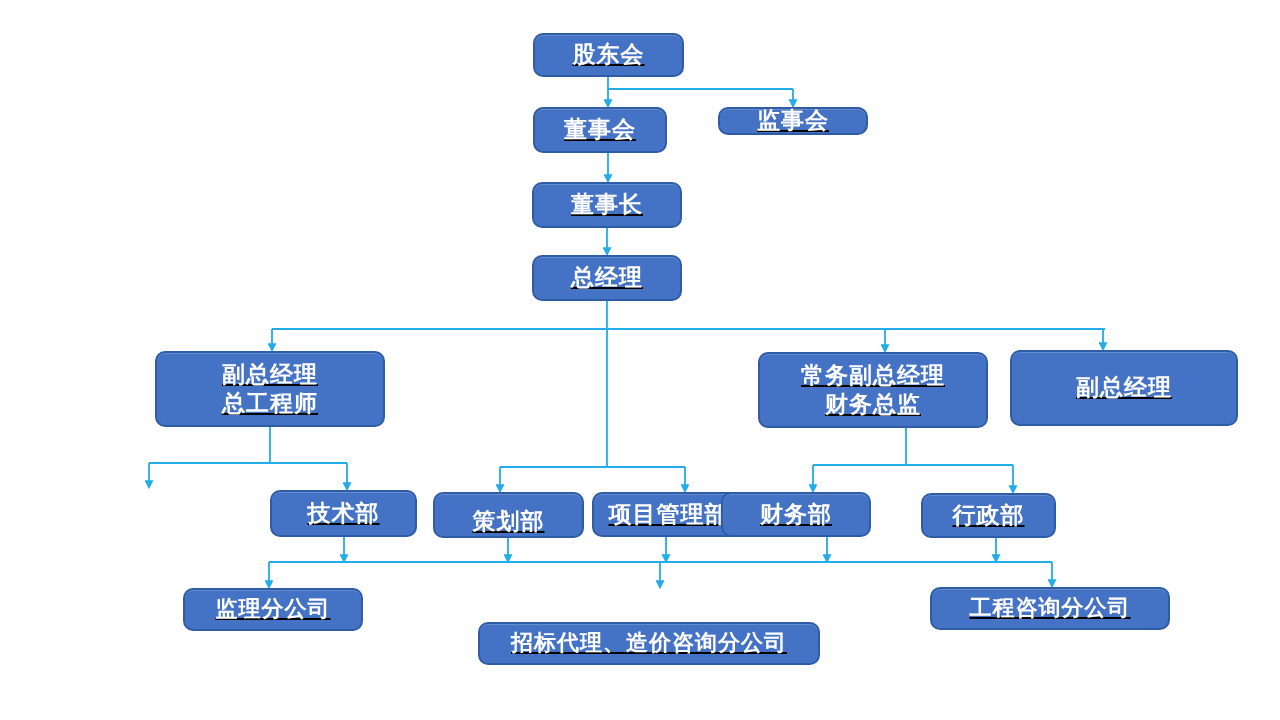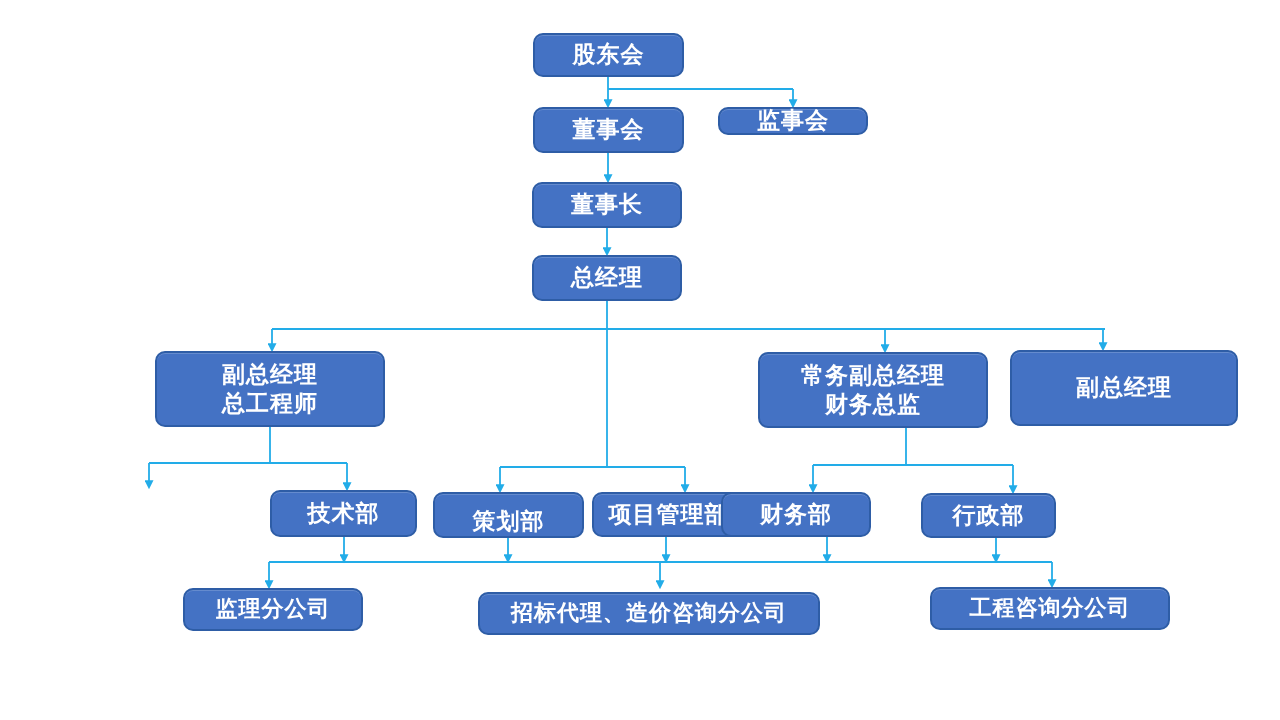--- a/index.html
+++ b/index.html
@@ -34,20 +34,21 @@
   .node {
     position: absolute;
     box-sizing: border-box;
     background: var(--node-fill);
     border: 2px solid var(--node-border);
     border-radius: 10px;
     display: flex;
     align-items: center;
     justify-content: center;
     box-shadow: inset 0 1px 0 rgba(255,255,255,0.18);
+    text-decoration: underline;
   }
   .node-label {
     color: var(--node-text);
     font-weight: bold;
     font-size: 23px;
     line-height: 1.28;
     text-align: center;
     white-space: pre-line;
     letter-spacing: 1px;
   }
@@ -96,21 +97,21 @@
     <line x1="996" y1="538" x2="996" y2="556" marker-end="url(#arrowhead)"></line>
     <line x1="269" y1="562" x2="269" y2="582" marker-end="url(#arrowhead)"></line>
     <line x1="660" y1="562" x2="660" y2="582" marker-end="url(#arrowhead)"></line>
     <line x1="1052" y1="562" x2="1052" y2="581" marker-end="url(#arrowhead)"></line>
   </svg>
 
   <div class="node" style="left:533px; top:33px; width:151px; height:44px;">
     <span class="node-label">股东会</span>
   </div>
 
-  <div class="node" style="left:533px; top:107px; width:151px; height:46px;">
+  <div class="node" style="left:533px; top:107px; width:134px; height:46px;">
     <span class="node-label">董事会</span>
   </div>
 
   <div class="node" style="left:718px; top:107px; width:150px; height:28px;">
     <span class="node-label">监事会</span>
   </div>
 
   <div class="node" style="left:532px; top:182px; width:150px; height:46px;">
     <span class="node-label">董事长</span>
   </div>
@@ -151,21 +152,21 @@
   </div>
 
   <div class="node" style="left:921px; top:493px; width:135px; height:45px;">
     <span class="node-label">行政部</span>
   </div>
 
   <div class="node small" style="left:183px; top:588px; width:180px; height:43px;">
     <span class="node-label">监理分公司</span>
   </div>
 
-  <div class="node small" style="left:478px; top:592px; width:342px; height:43px;">
+  <div class="node small" style="left:478px; top:622px; width:342px; height:43px;">
     <span class="node-label">招标代理、造价咨询分公司</span>
   </div>
 
   <div class="node small" style="left:930px; top:587px; width:240px; height:43px;">
     <span class="node-label">工程咨询分公司</span>
   </div>
 
 </div>
 
 </body></html>

